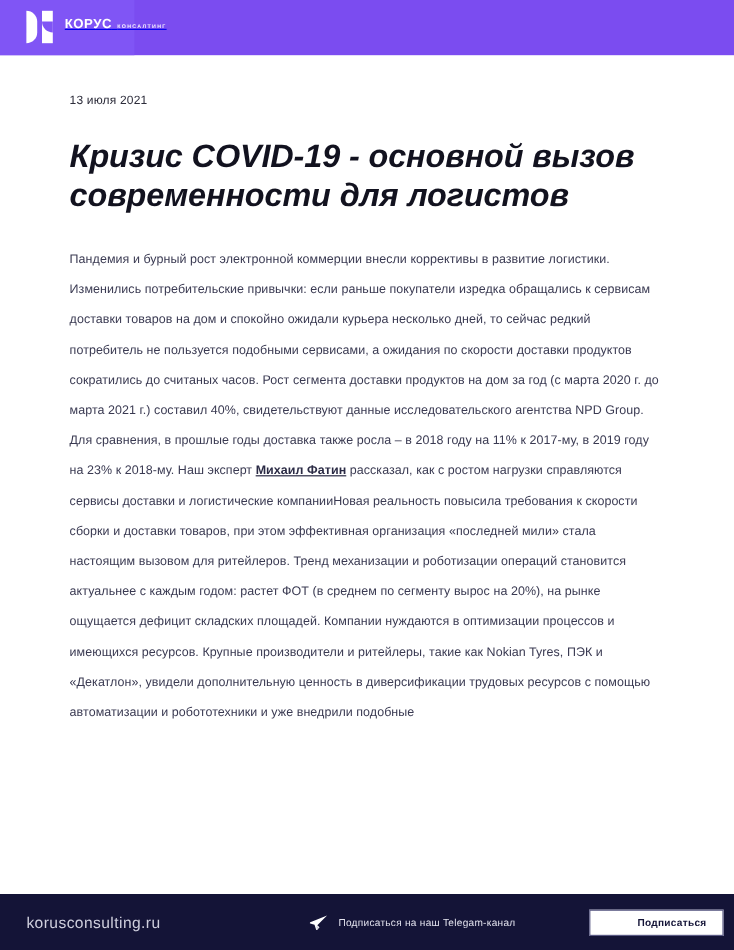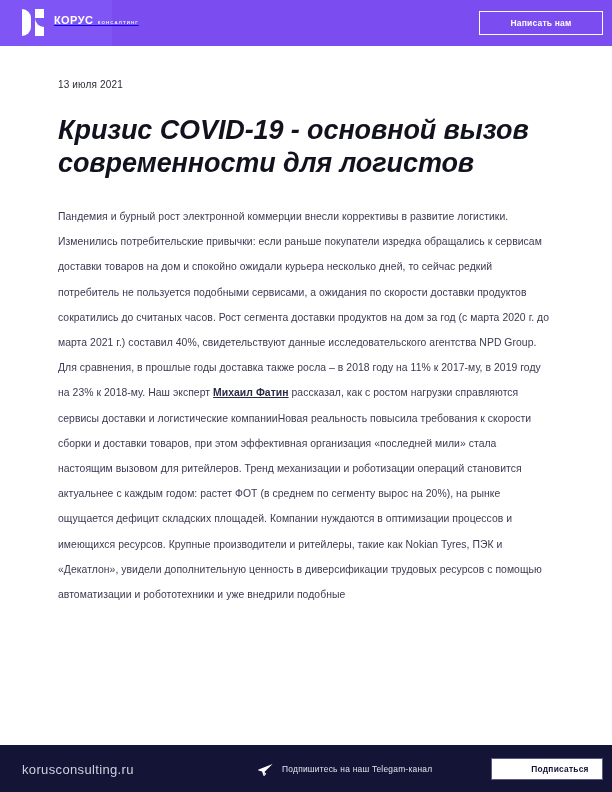--- a/index.html
+++ b/index.html
@@ -215,21 +215,20 @@
       <span class="bar-left"></span>
       <span class="bar-right"></span>
       <span class="notch"></span>
     </span>
     <span class="logo-text">
       <span class="logo-title">КОРУС</span>
       <span class="logo-sub">КОНСАЛТИНГ</span>
     </span>
   </a>
 
-  <button class="header-cta">Написать нам</button>
 </header>
 
 <main class="article">
 
   <div class="article-date">13 июля 2021</div>
 
   <h1 class="article-title">Кризис COVID-19 - основной вызов современности для логистов</h1>
 
   <div class="article-body"><span>Пандемия и бурный рост электронной коммерции внесли коррективы в развитие логистики. Изменились потребительские привычки: если раньше покупатели изредка обращались к сервисам доставки товаров на дом и спокойно ожидали курьера несколько дней, то сейчас редкий потребитель не пользуется подобными сервисами, а ожидания по скорости доставки продуктов сократились до считаных часов. Рост сегмента доставки продуктов на дом за год (с марта 2020 г. до марта 2021 г.) составил 40%, свидетельствуют данные исследовательского агентства NPD Group. Для сравнения, в прошлые годы доставка также росла – в 2018 году на 11% к 2017-му, в 2019 году на 23% к 2018-му. Наш эксперт </span><a class="expert" href="#">Михаил Фатин</a><span> рассказал, как с ростом нагрузки справляются сервисы доставки и логистические компанииНовая реальность повысила требования к скорости сборки и доставки товаров, при этом эффективная организация «последней мили» стала настоящим вызовом для ритейлеров. Тренд механизации и роботизации операций становится актуальнее с каждым годом: растет ФОТ (в среднем по сегменту вырос на 20%), на рынке ощущается дефицит складских площадей. Компании нуждаются в оптимизации процессов и имеющихся ресурсов. Крупные производители и ритейлеры, такие как Nokian Tyres, ПЭК и «Декатлон», увидели дополнительную ценность в диверсификации трудовых ресурсов с помощью автоматизации и робототехники и уже внедрили подобные</span></div>
 
@@ -239,17 +238,17 @@
 
   <a class="footer-url" href="#">korusconsulting.ru</a>
 
   <div class="footer-telegram">
     <span class="tg-icon">
       <svg viewBox="0 0 24 20" width="15" height="13" aria-hidden="true">
         <path d="M23.3 0.4 L0.9 9.1 c-0.9 0.35 -0.85 1.6 0.05 1.85 l5.6 1.6 l2.1 6.3 c0.25 0.75 1.2 0.95 1.7 0.35 l2.9 -3.4 l-3.0 -2.5 L23.3 0.4 z" fill="#ffffff"></path>
         <path d="M9.3 14.2 L9.5 19.3 L12.1 15.9 z" fill="#c9c9db"></path>
       </svg>
     </span>
-    <span class="footer-tg-text">Подпишитесь на наш Telegam-канал</span>
+    <span class="footer-tg-text">Подписаться на наш Telegam-канал</span>
   </div>
 
   <button class="footer-cta">Подписаться</button>
 </footer>
 
 </body></html>

